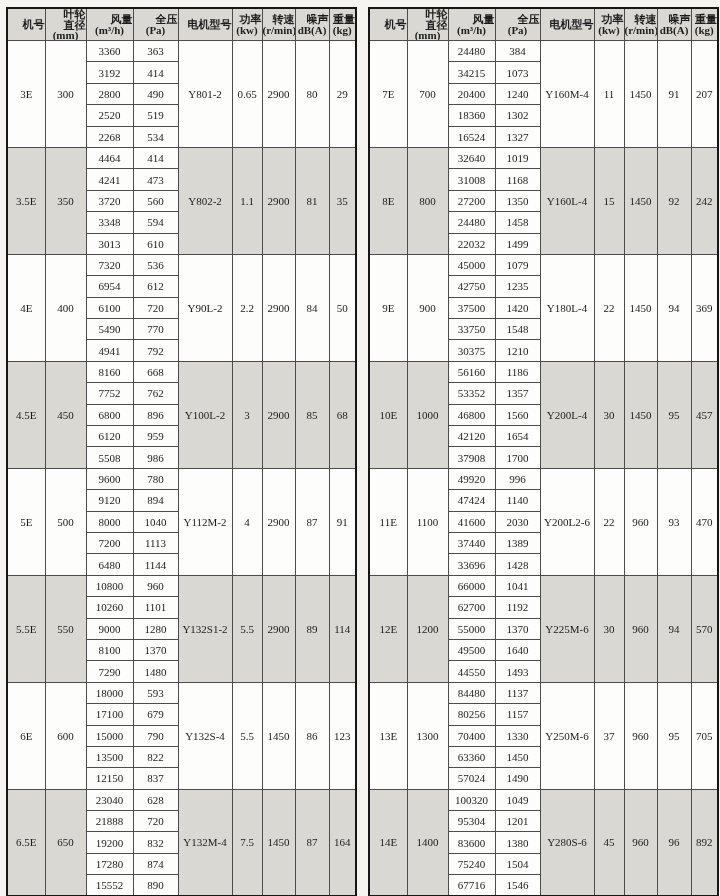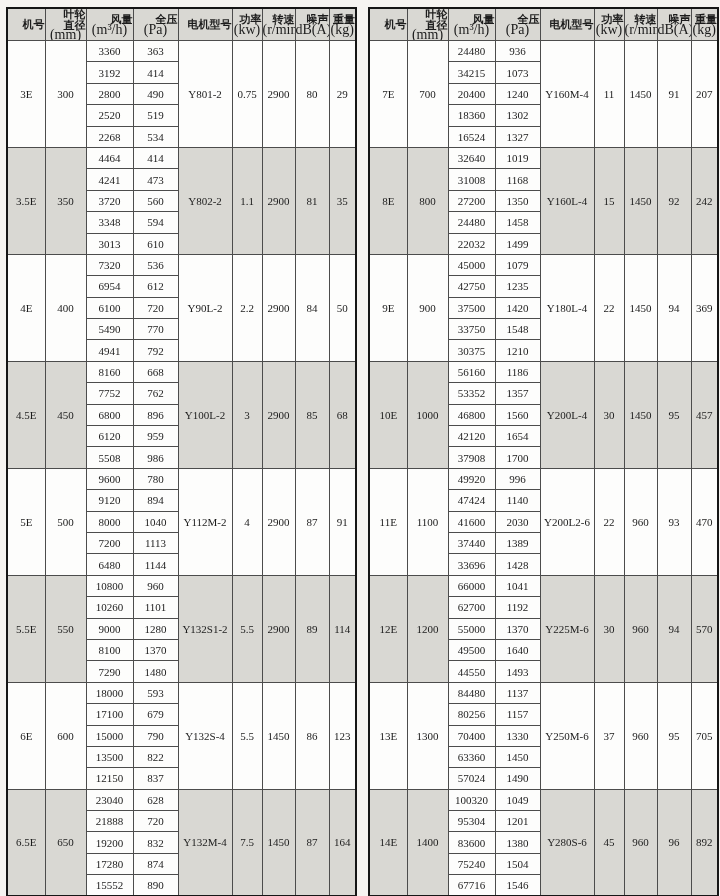--- a/index.html
+++ b/index.html
@@ -32,22 +32,22 @@
     background:#fdfdfc;
   }
   table.spec thead tr { height:29px; }
   table.spec tbody tr { height:21.4px; }
   table.spec thead th {
     background:#d9d8d3;
     font-weight:bold;
     line-height:10.5px;
   }
   table.spec thead th .unit {
-    font-weight:normal;
-    font-size:14px;
+    font-weight:bold;
+    font-size:11px;
     line-height:10px;
     display:block;
   }
   table.spec thead th .hline {
     display:block;
     font-size:11px;
     line-height:10.5px;
     text-align:right;
   }
   table.spec td.merged.shaded,
@@ -109,21 +109,21 @@
           </th>
         </tr>
       </thead>
       <tbody>
         <tr>
           <td rowspan="5" class="merged">3E</td>
           <td rowspan="5" class="merged">300</td>
           <td>3360</td>
           <td>363</td>
           <td rowspan="5" class="merged">Y801-2</td>
-          <td rowspan="5" class="merged">0.75</td>
+          <td rowspan="5" class="merged">0.65</td>
           <td rowspan="5" class="merged">2900</td>
           <td rowspan="5" class="merged">80</td>
           <td rowspan="5" class="merged">29</td>
         </tr>
         <tr>
           <td>3192</td>
           <td>414</td>
         </tr>
         <tr>
           <td>2800</td>
@@ -377,21 +377,21 @@
             <span class="hline">重量</span>
             <span class="unit">(kg)</span>
           </th>
         </tr>
       </thead>
       <tbody>
         <tr>
           <td rowspan="5" class="merged">7E</td>
           <td rowspan="5" class="merged">700</td>
           <td>24480</td>
-          <td>936</td>
+          <td>384</td>
           <td rowspan="5" class="merged">Y160M-4</td>
           <td rowspan="5" class="merged">11</td>
           <td rowspan="5" class="merged">1450</td>
           <td rowspan="5" class="merged">91</td>
           <td rowspan="5" class="merged">207</td>
         </tr>
         <tr>
           <td>34215</td>
           <td>1073</td>
         </tr>

